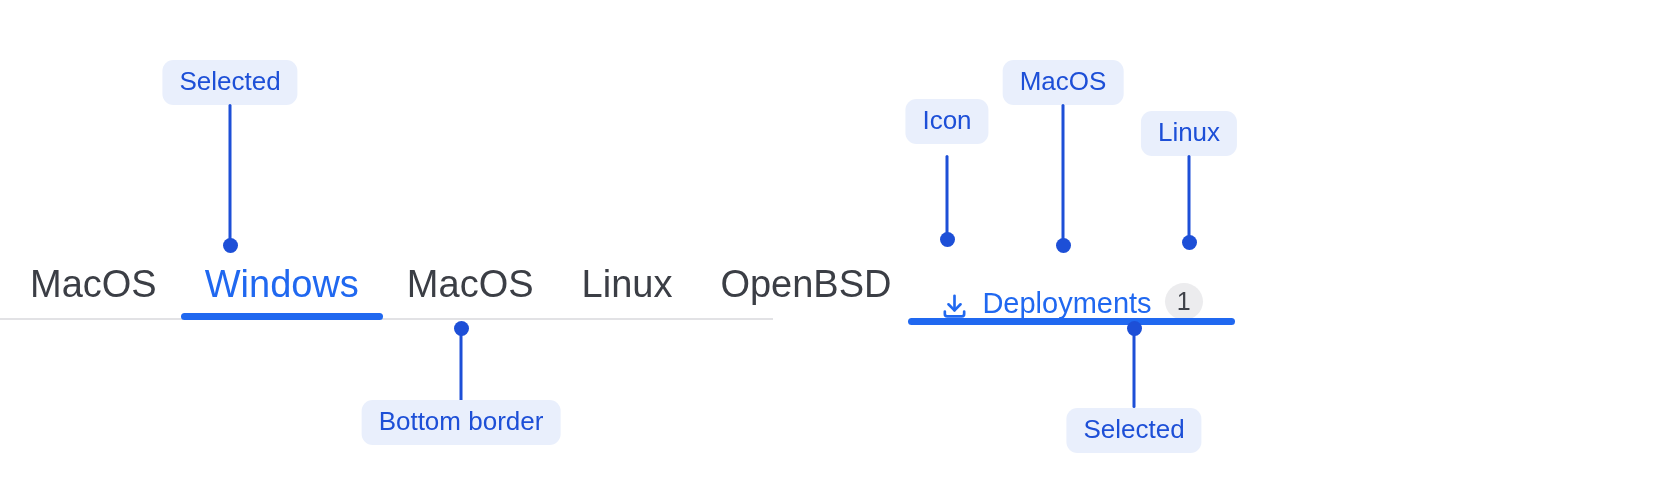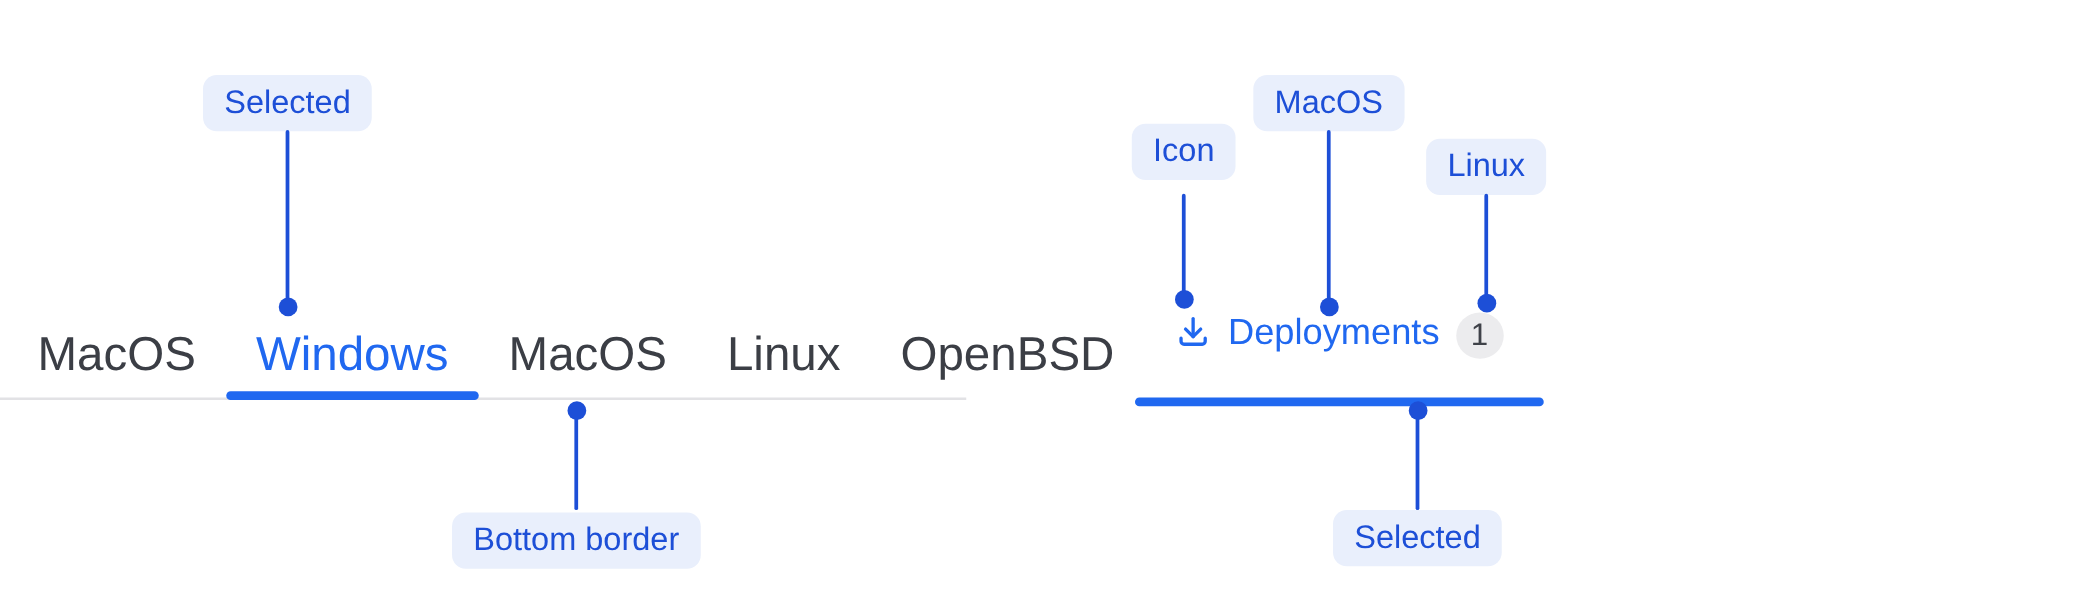--- a/index.html
+++ b/index.html
@@ -77,21 +77,21 @@
     border-radius:8px;
     background:var(--accent);
   }
 
   
   .tab-single{
     position:absolute;
     left:908px;top:250px;
     width:327px;height:70px;
     display:flex;
-    align-items:flex-start;
+    align-items:flex-end;
     justify-content:center;
     gap:13px;
     cursor:pointer;
   }
   .tab-single .label{
     color:var(--accent);
     font-size:29px;
     white-space:nowrap;
   }
   .tab-single .dl-icon{width:29px;height:29px;display:block;}
@@ -134,21 +134,21 @@
     </div>
     <div class="tab">
       <span>Linux</span>
     </div>
     <div class="tab">
       <span>OpenBSD</span>
     </div>
   </div>
 
   <div class="connector dot-top" style="left:461px;top:330px;height:78px;"></div>
-  <div class="pill" style="left:461px;top:410px;">Bottom border</div>
+  <div class="pill" style="left:461px;top:400px;">Bottom border</div>
 
   <div class="pill" style="left:1063px;top:60px;">MacOS</div>
   <div class="connector dot-bottom" style="left:1063px;top:104px;height:140px;"></div>
 
   <div class="pill" style="left:947px;top:99px;">Icon</div>
   <div class="connector dot-bottom" style="left:947px;top:155px;height:83px;"></div>
 
   <div class="pill" style="left:1189px;top:111px;">Linux</div>
   <div class="connector dot-bottom" style="left:1189px;top:155px;height:86px;"></div>
 

